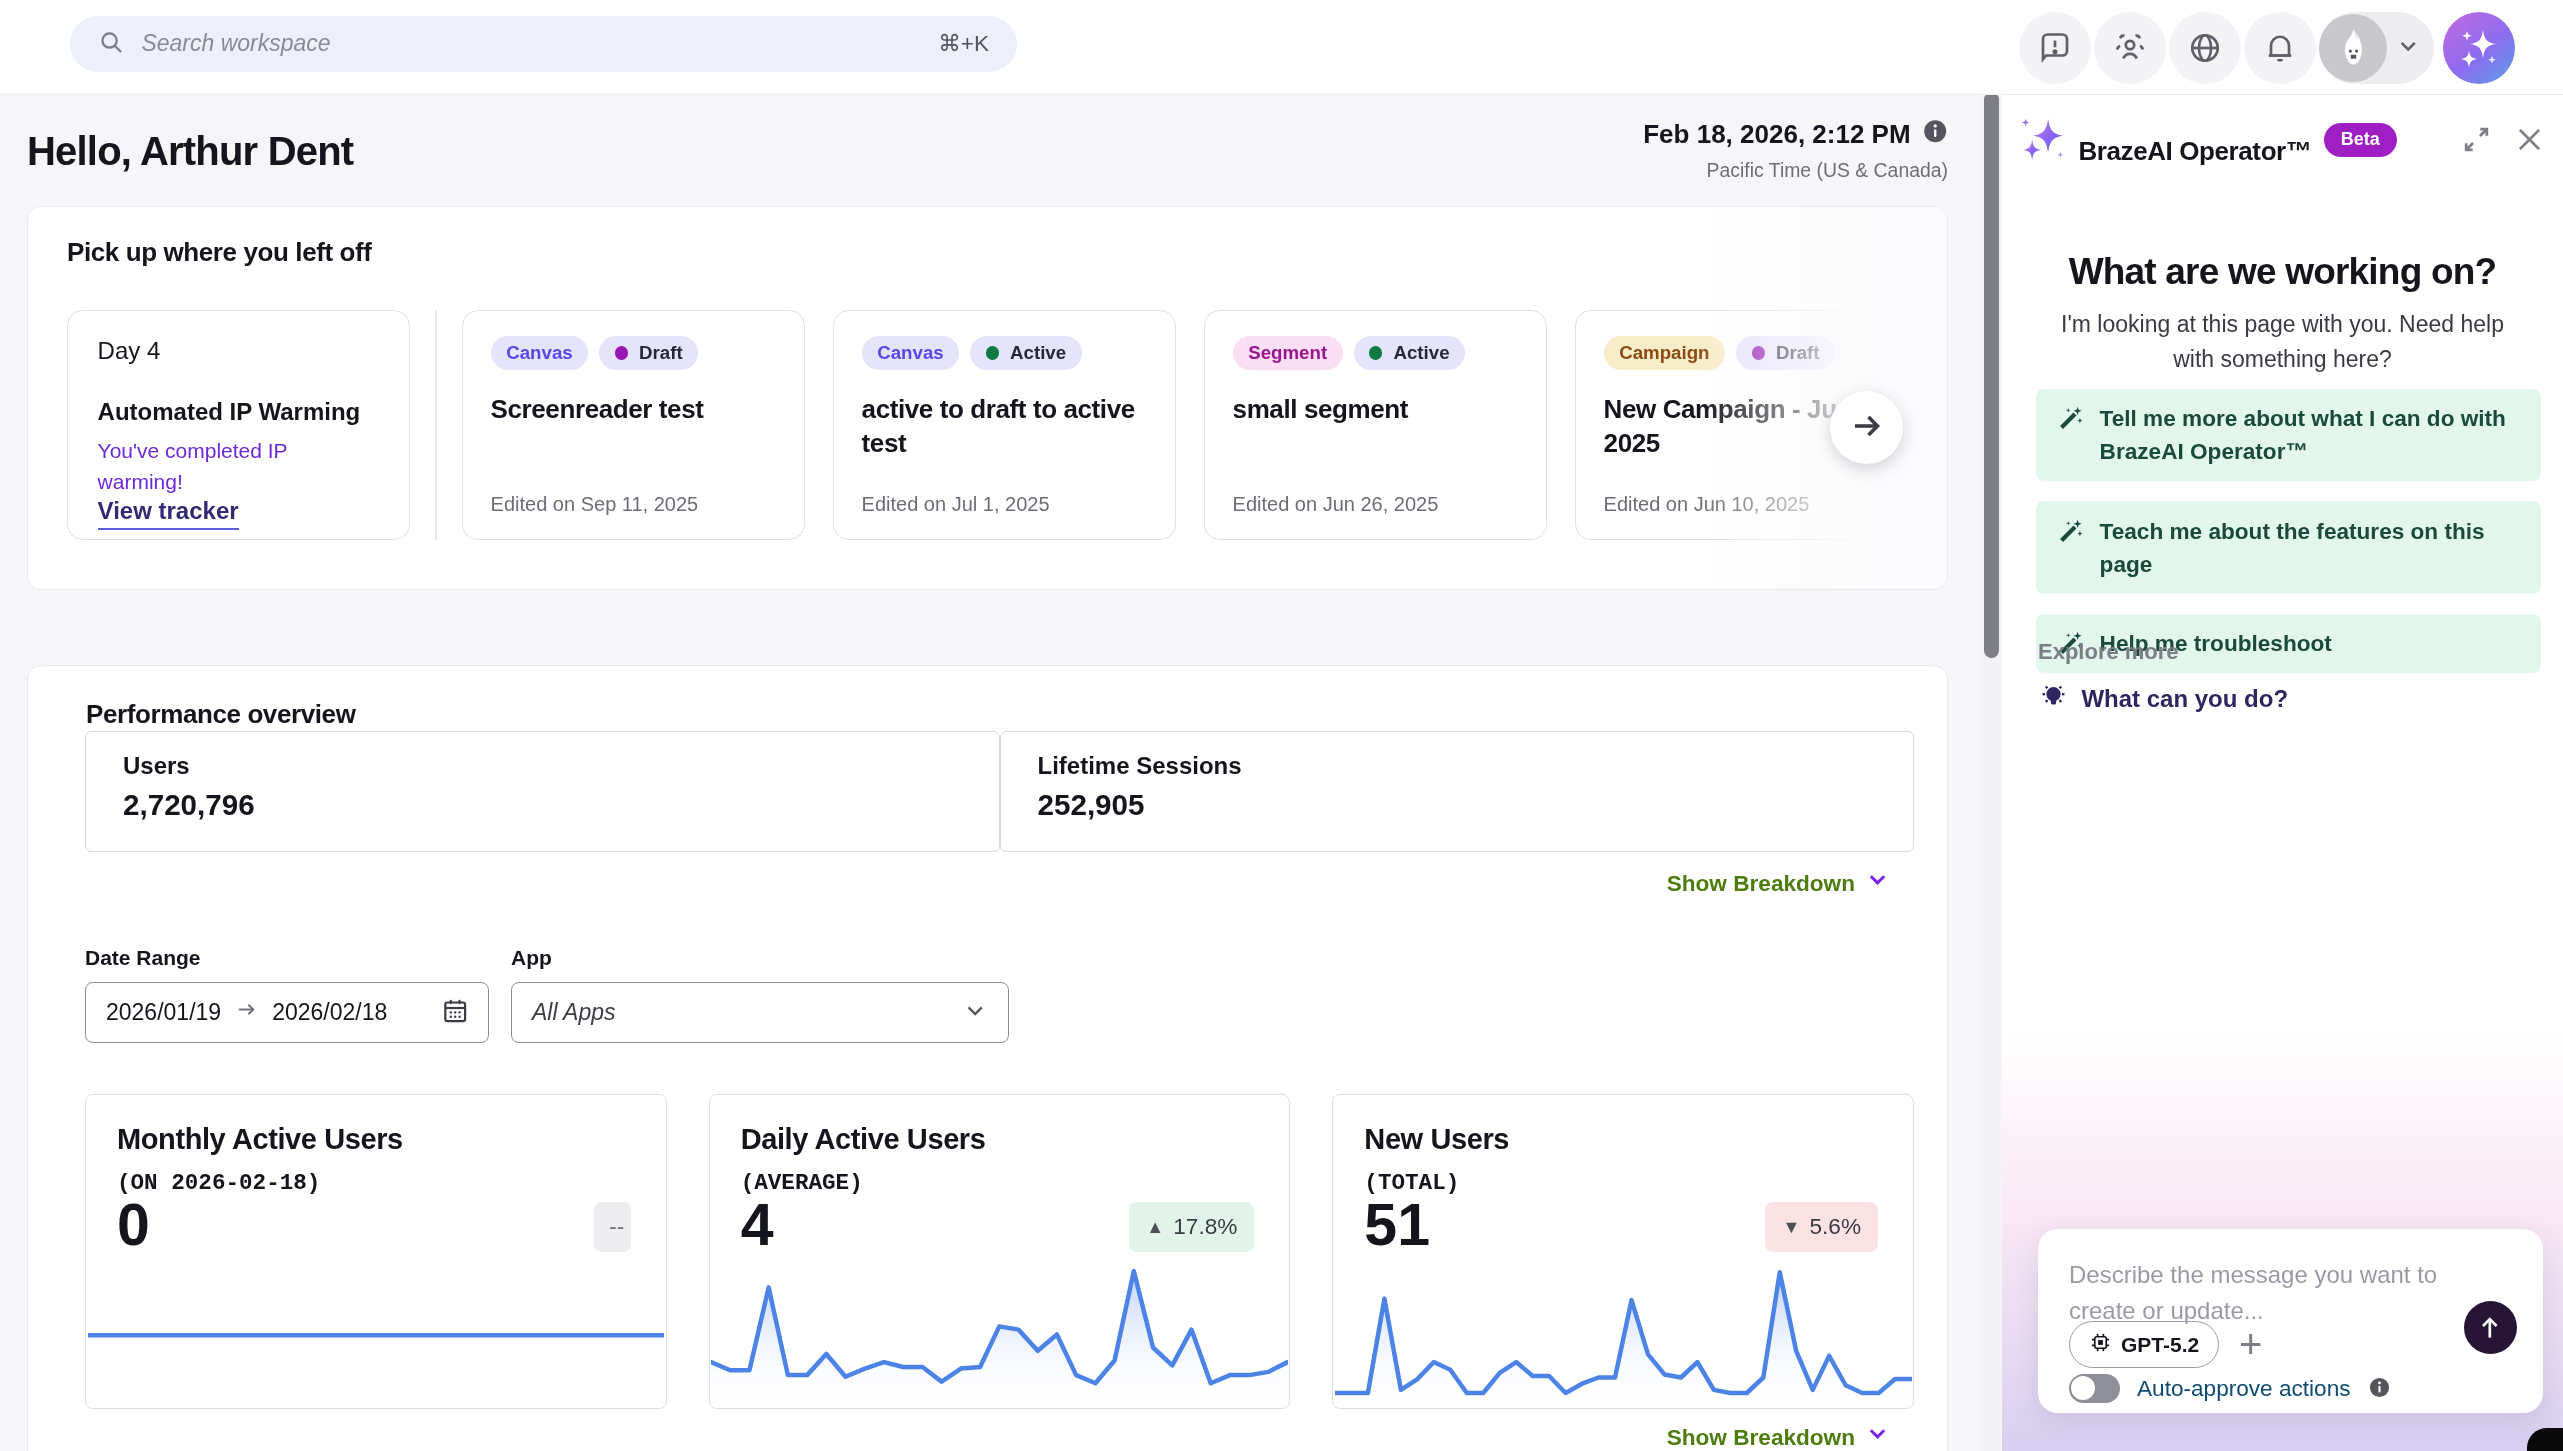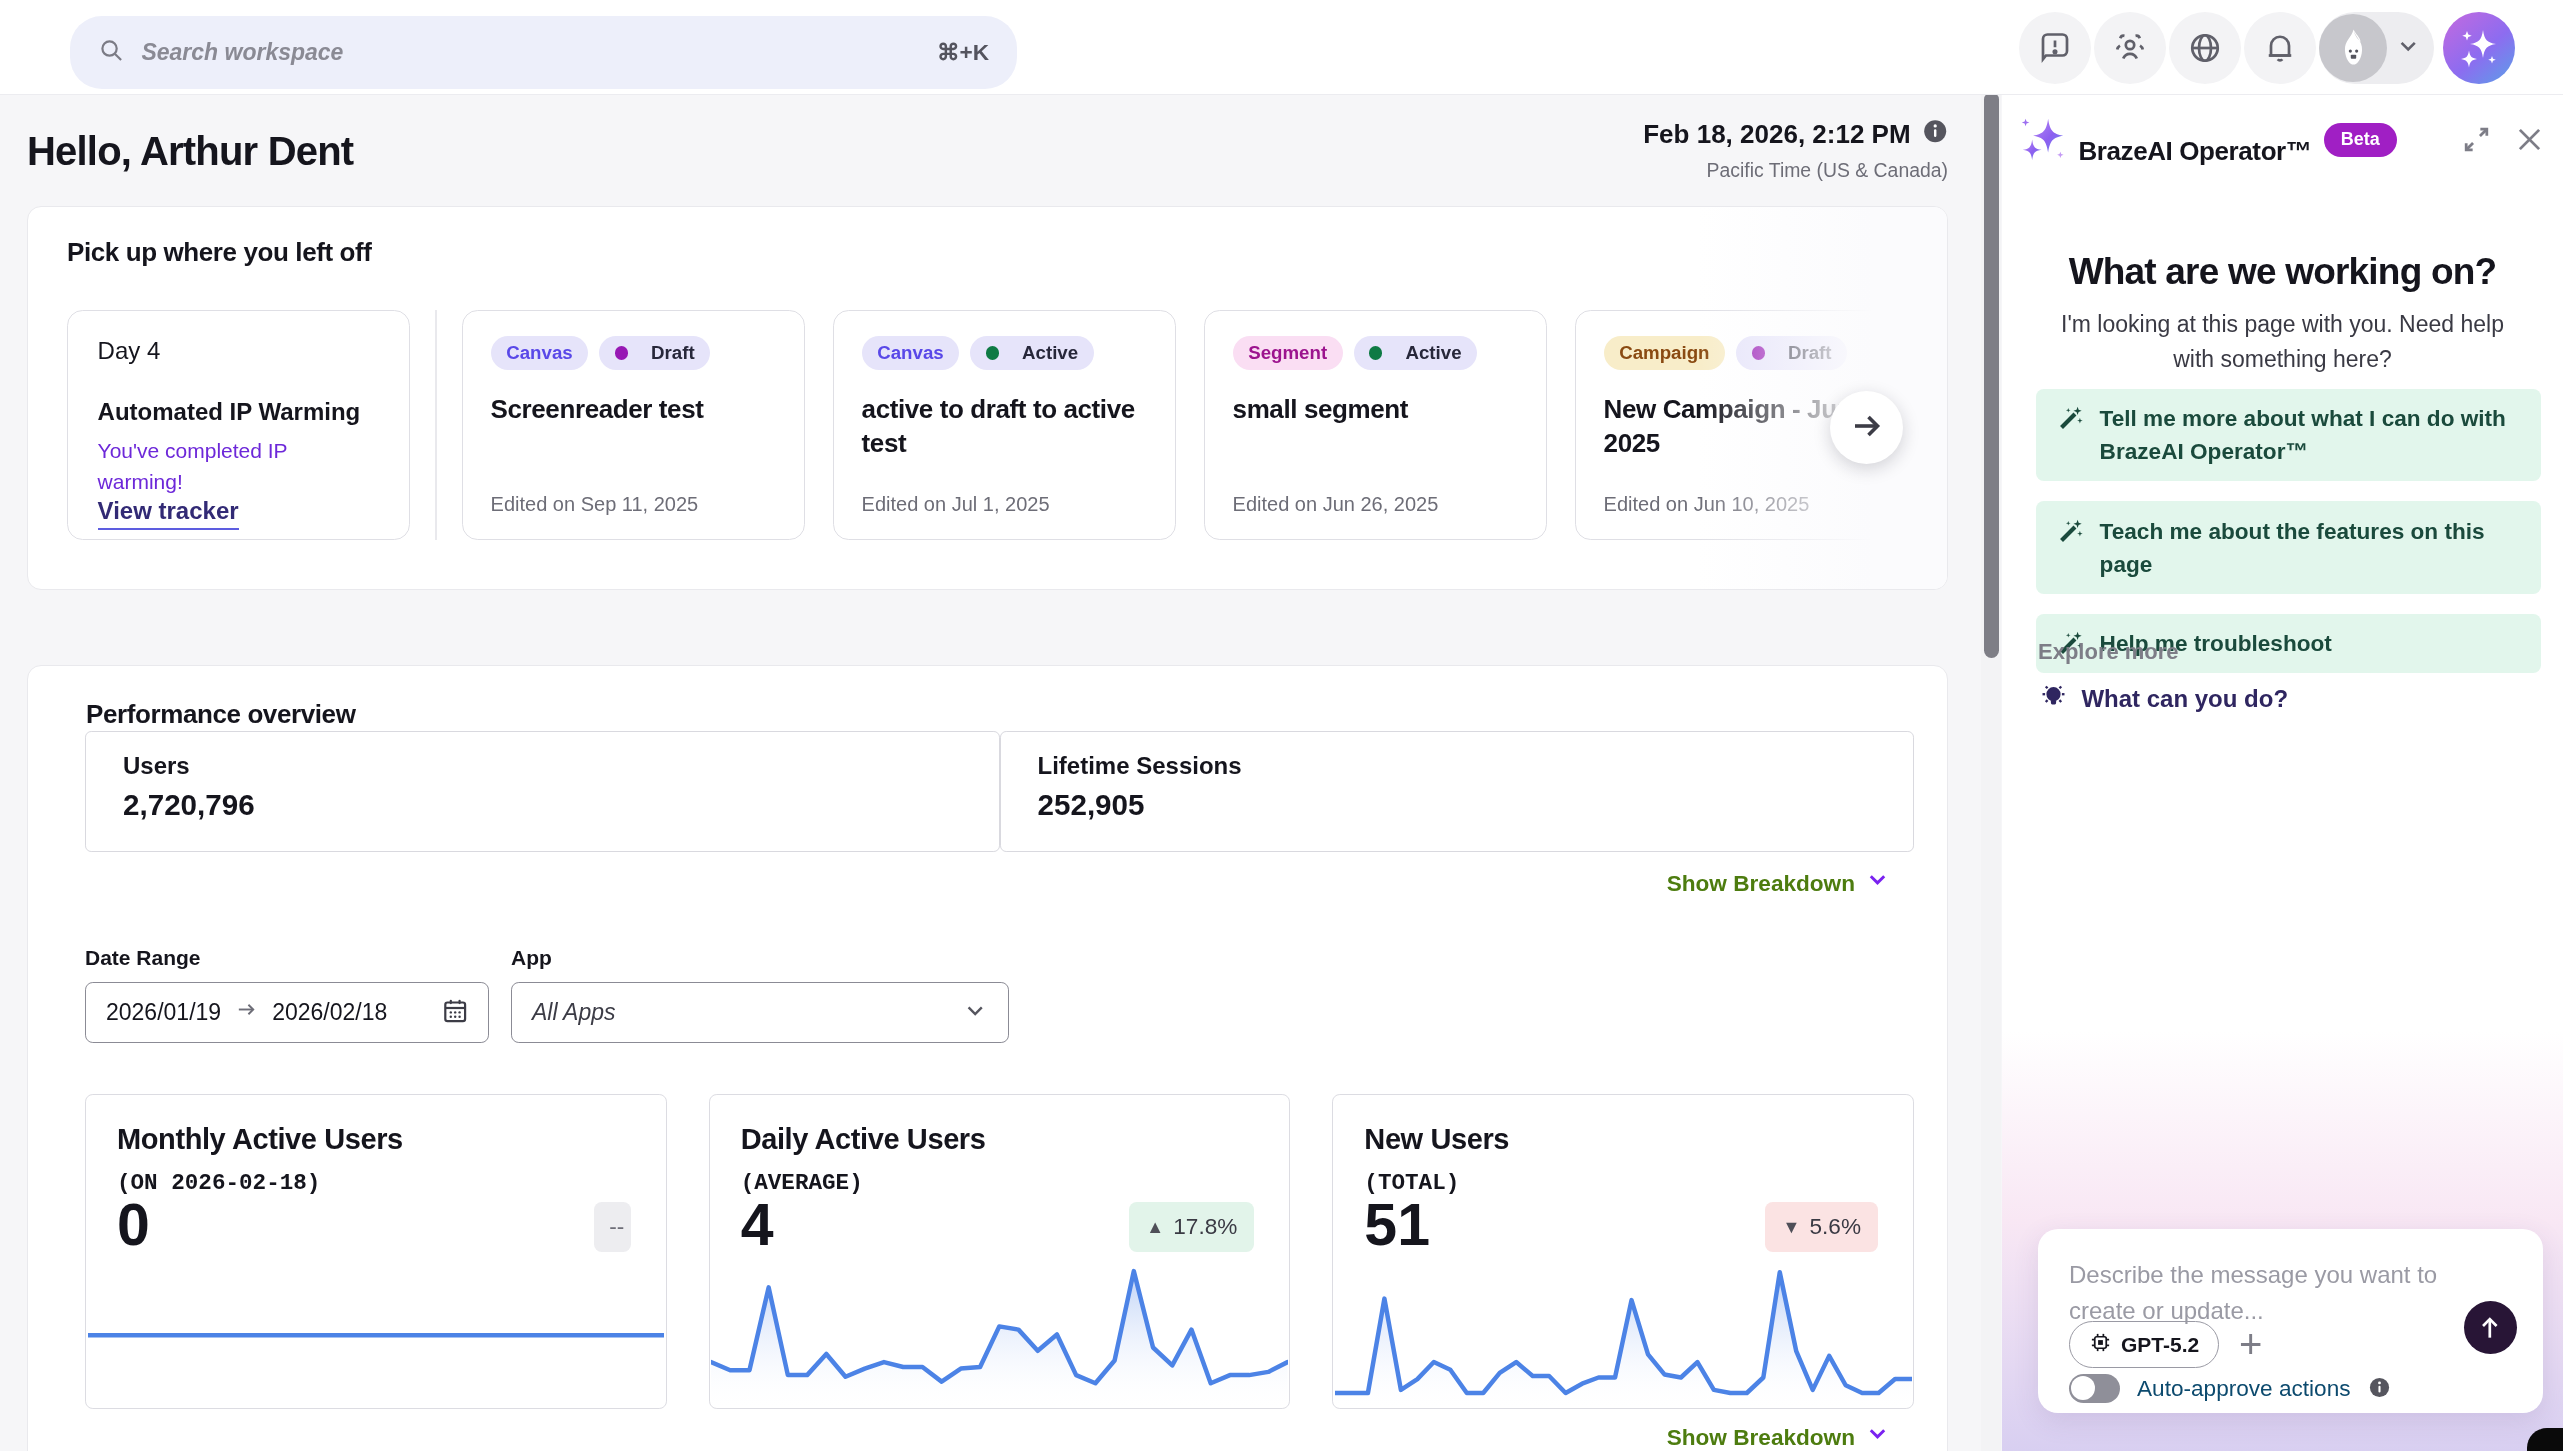--- a/index.html
+++ b/index.html
@@ -2,21 +2,21 @@
 <html style="font-size:12.4px"><head>
 <meta charset="utf-8">
 <style>
   * { margin:0; padding:0; box-sizing:border-box; }
   html,body { width:2563px; height:1451px; }
   body { font-family:"Liberation Sans", sans-serif; color:#15151d; }
   .app { position:relative; width:2563px; height:1451px; background:#f6f6f8; overflow:hidden; }
 
   
   .topbar { position:absolute; left:0; top:0; width:2563px; height:95px; background:#fff; border-bottom:1.6px solid #ececf0; z-index:5; }
-  .search { position:absolute; left:70px; top:15.6px; width:947px; height:73px; border-radius:32px; background:#edeffa; display:flex; align-items:center; padding:0 28px; gap:17px;font-weight:bold; }
+  .search { position:absolute; left:70px; top:15.6px; width:947px; height:56px; border-radius:32px; background:#edeffa; display:flex; align-items:center; padding:0 28px; gap:17px; }
   .search-ph { font-size:23px; font-style:italic; color:#8a8a94; }
   .shortcut { margin-left:auto; font-size:22.6px; color:#54545e; }
   .top-icons { position:absolute; right:48px; top:11px; height:73px; display:flex; align-items:center; gap:3.1px; }
   .icon-circle { width:72px; height:72px; border-radius:50%; background:#f3f3f5; display:flex; align-items:center; justify-content:center; }
   .avatar-pill { height:72px; border-radius:36px; background:#ededf0; display:flex; align-items:center; padding-right:12.4px; }
   .avatar { width:68px; height:68px; border-radius:50%; background:#c7c7cc; display:flex; align-items:center; justify-content:center; }
   .sparkle-avatar { width:72px; height:72px; border-radius:50%; background:linear-gradient(140deg,#c06ae0 5%,#8d6cf0 55%,#5aa0e8 100%); display:flex; align-items:center; justify-content:center; margin-left:6.2px; }
 
   
   .content { position:absolute; left:0; top:95px; width:1985px; height:1356px; }
@@ -38,21 +38,21 @@
   .t-name { margin-top:17px; font-size:24px; font-weight:bold; }
   .t-status { margin-top:9.3px; font-size:21px; color:#6d28d9; line-height:31px; width:249px; }
   .t-link { margin-top:auto; font-size:24px; font-weight:bold; color:#322a75; border-bottom:2.3px solid #5d5de0; align-self:flex-start; padding-bottom:2.3px; cursor:pointer; }
   .v-divider { width:1.6px; height:230px; background:#e9e9ed; margin:0 25px; flex-shrink:0; }
   .p-card { padding:25px 28px; margin-right:28px; }
   .badges { display:flex; gap:11px; }
   .badge { height:34px; border-radius:17px; padding:0 15.6px; font-size:18.7px; font-weight:bold; display:flex; align-items:center; }
   .badge-canvas { background:#e6e4fa; color:#5948e8; }
   .badge-segment { background:#fadef3; color:#9c148e; }
   .badge-campaign { background:#f8edc9; color:#8a4a12; }
-  .badge-status { background:#e6e4fa; color:#27273a; gap:23px; }
+  .badge-status { background:#e6e4fa; color:#27273a; gap:11px; }
   .badge-dot { width:13.2px; height:13.2px; border-radius:50%; }
   .p-title { margin-top:22px; font-size:24px; font-weight:bold; line-height:34px; }
   .p-edited { position:absolute; left:28px; bottom:23px; font-size:20px; color:#6d6d77; }
   .fade-overlay { position:absolute; right:0; top:0; width:249px; height:100%; background:linear-gradient(90deg, rgba(255,255,255,0) 0%, #fbfbfd 70%); pointer-events:none; }
   .carousel-btn { position:absolute; right:44px; top:184px; width:73px; height:73px; border-radius:50%; background:#fff; box-shadow:0 4.7px 17px rgba(20,20,40,.18); display:flex; align-items:center; justify-content:center; cursor:pointer; }
 
   
   .perf { left:27px; top:570px; width:1921px; height:824px; }
   .perf .sec-title { left:58px; top:33px; }
   .metrics { position:absolute; left:57px; top:65px; right:33px; display:flex; }

